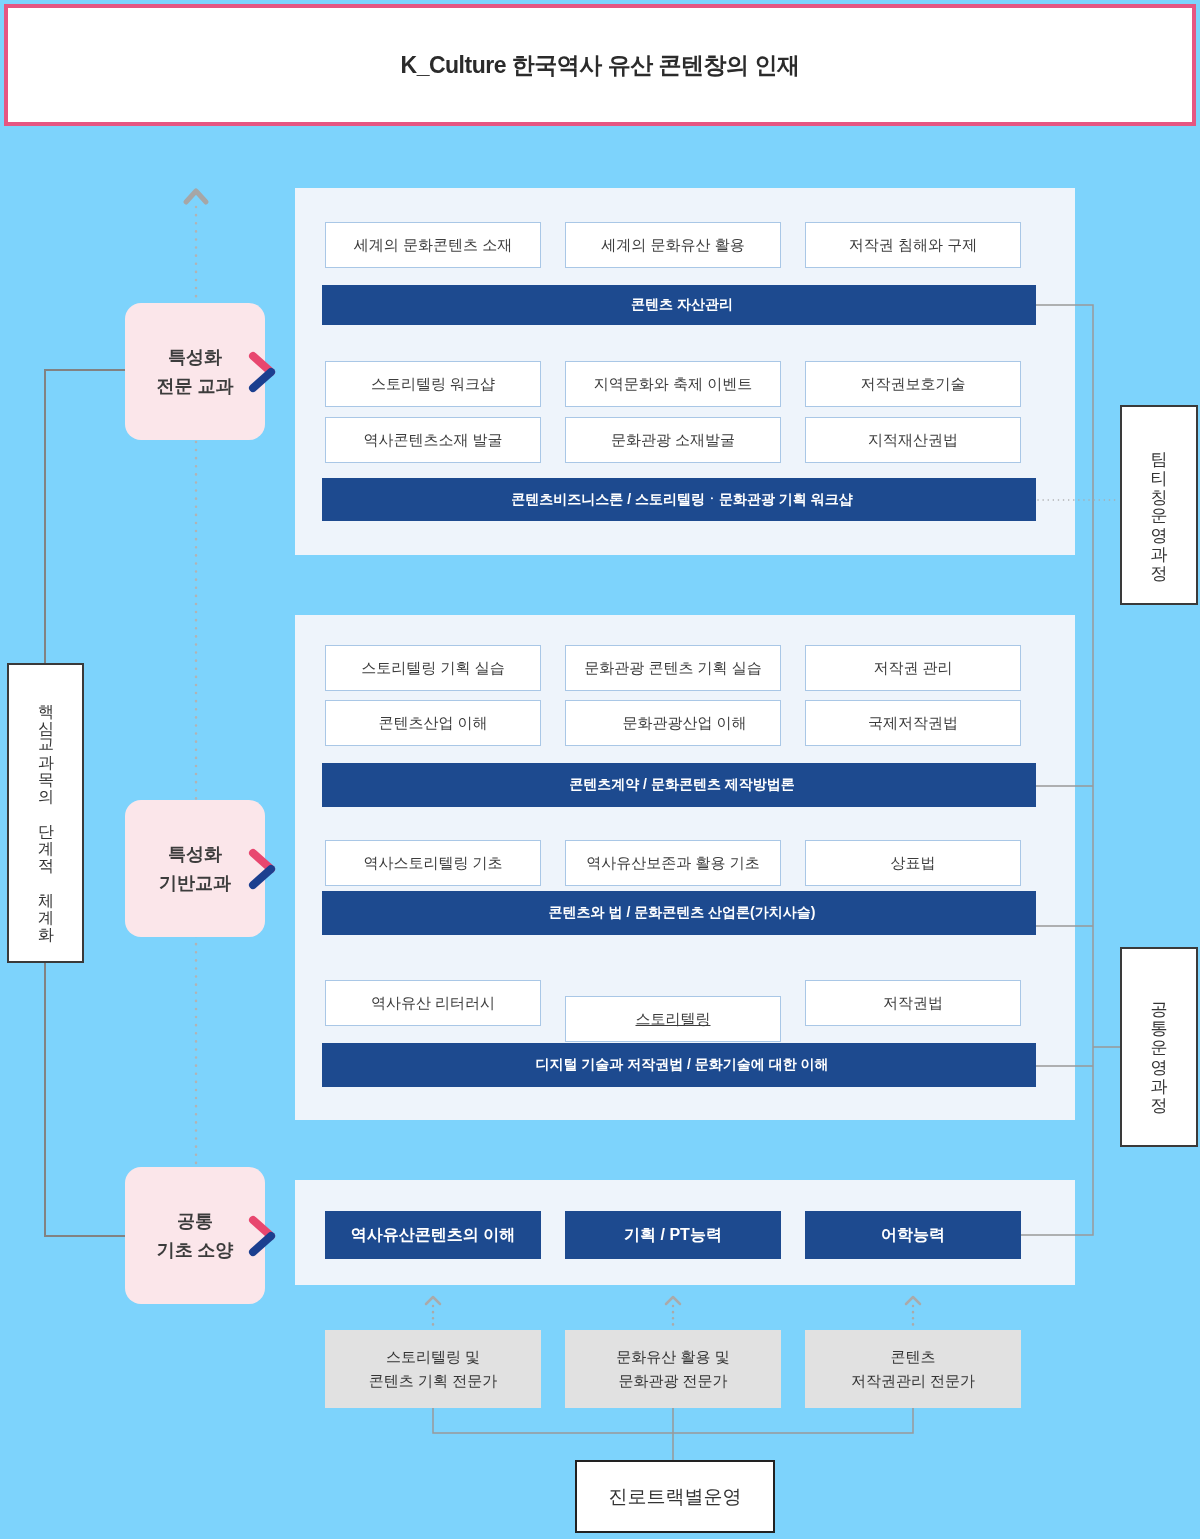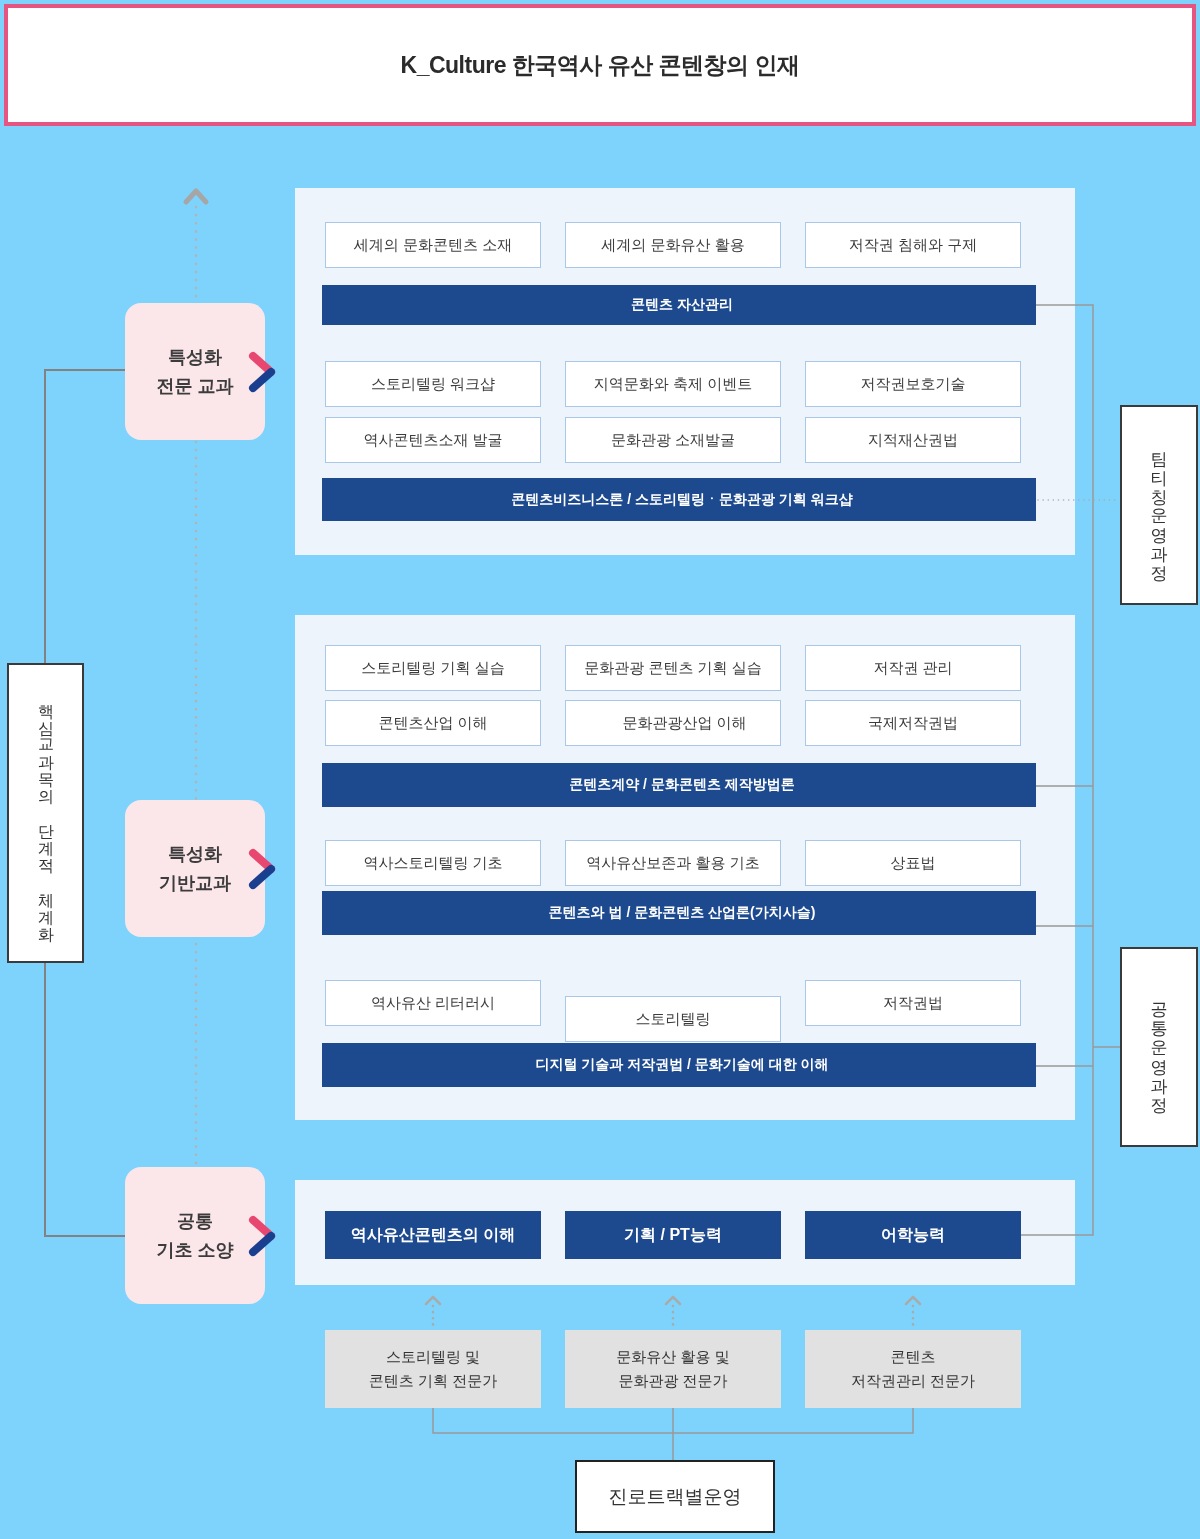--- a/index.html
+++ b/index.html
@@ -130,21 +130,21 @@
   <div class="abs course-box" style="left:565px;top:645px;">문화관광 콘텐츠 기획 실습</div>
   <div class="abs course-box" style="left:325px;top:700px;">콘텐츠산업 이해</div>
   <div class="abs course-box" style="left:565px;top:700px;padding-left:23px;">문화관광산업 이해</div>
   <div class="abs course-box" style="left:805px;top:700px;">국제저작권법</div>
   <div class="abs core-bar" style="top:763px;height:44px;">콘텐츠계약 / 문화콘텐츠 제작방법론</div>
   <div class="abs course-box" style="left:325px;top:840px;">역사스토리텔링 기초</div>
   <div class="abs course-box" style="left:565px;top:840px;">역사유산보존과 활용 기초</div>
   <div class="abs course-box" style="left:805px;top:840px;">상표법</div>
   <div class="abs core-bar" style="top:891px;height:44px;">콘텐츠와 법 / 문화콘텐츠 산업론(가치사슬)</div>
   <div class="abs course-box" style="left:325px;top:980px;">역사유산 리터러시</div>
-  <div class="abs course-box" style="left:565px;top:996px;">스토리텔링</div>
+  <div class="abs course-box" style="left:565px;top:996px;text-decoration:underline;">스토리텔링</div>
   <div class="abs course-box" style="left:805px;top:980px;">저작권법</div>
   <div class="abs core-bar" style="top:1043px;height:44px;">디지털 기술과 저작권법 / 문화기술에 대한 이해</div>
 
   <div class="abs competency-box" style="left:325px;top:1211px;">역사유산콘텐츠의 이해</div>
   <div class="abs competency-box" style="left:565px;top:1211px;">기획 / PT능력</div>
   <div class="abs competency-box" style="left:805px;top:1211px;">어학능력</div>
 
   <div class="abs level-box" style="top:303px;">
     <span>특성화
 전문 교과</span>
@@ -154,21 +154,21 @@
     </svg>
   </div>
   <div class="abs level-box" style="top:800px;">
     <span>특성화
 기반교과</span>
     <svg class="chev" viewBox="0 0 30 44">
       <polyline points="5,6 23,22" fill="none" stroke="#e8476f" stroke-width="8" stroke-linecap="round"></polyline>
       <polyline points="23,22 5,38" fill="none" stroke="#1b3f8f" stroke-width="8" stroke-linecap="round"></polyline>
     </svg>
   </div>
-  <div class="abs level-box" style="top:1167px;">
+  <div class="abs level-box" style="top:1167px;font-family:Liberation Serif, serif;">
     <span>공통
 기초 소양</span>
     <svg class="chev" viewBox="0 0 30 44">
       <polyline points="5,6 23,22" fill="none" stroke="#e8476f" stroke-width="8" stroke-linecap="round"></polyline>
       <polyline points="23,22 5,38" fill="none" stroke="#1b3f8f" stroke-width="8" stroke-linecap="round"></polyline>
     </svg>
   </div>
 
   <div class="abs vbox axis-box">
     <span class="vtext">핵심교과목의 단계적 체계화</span>

